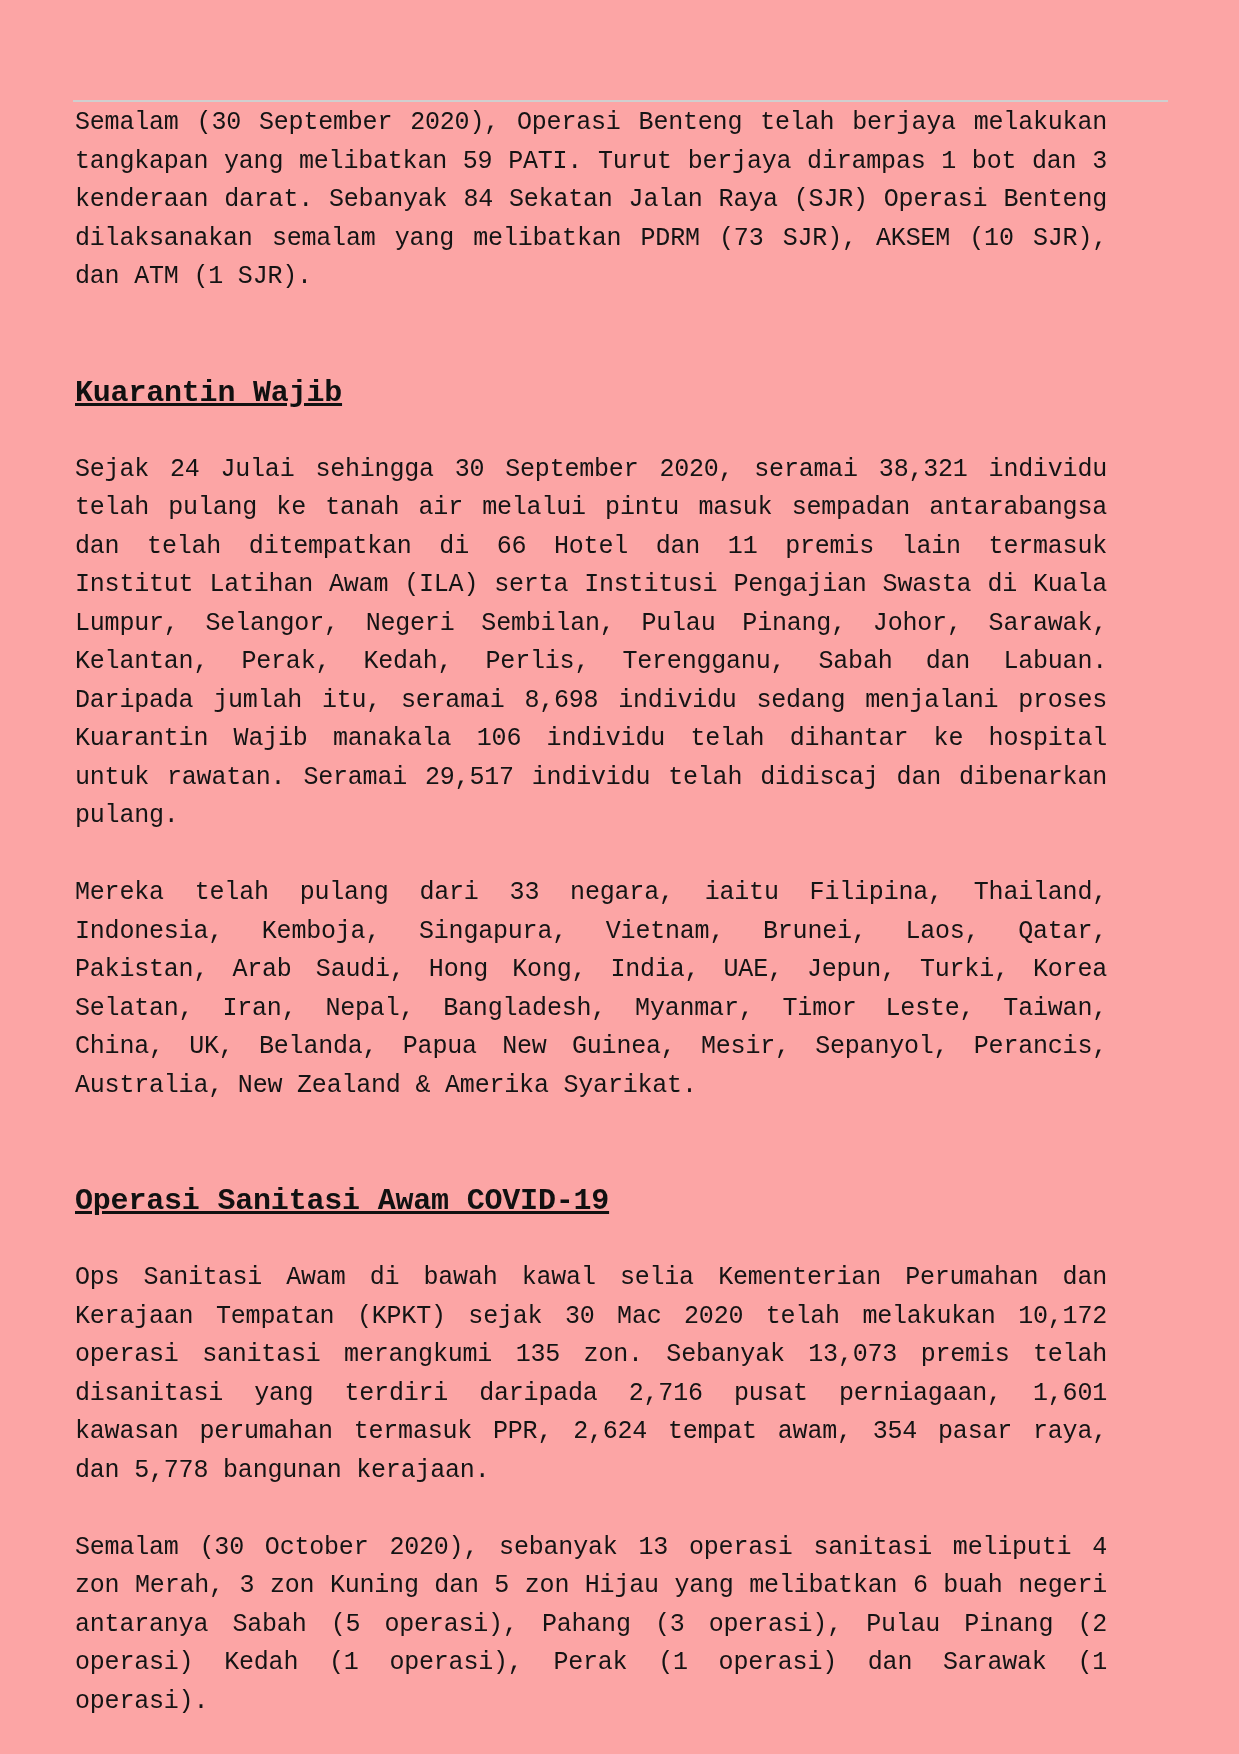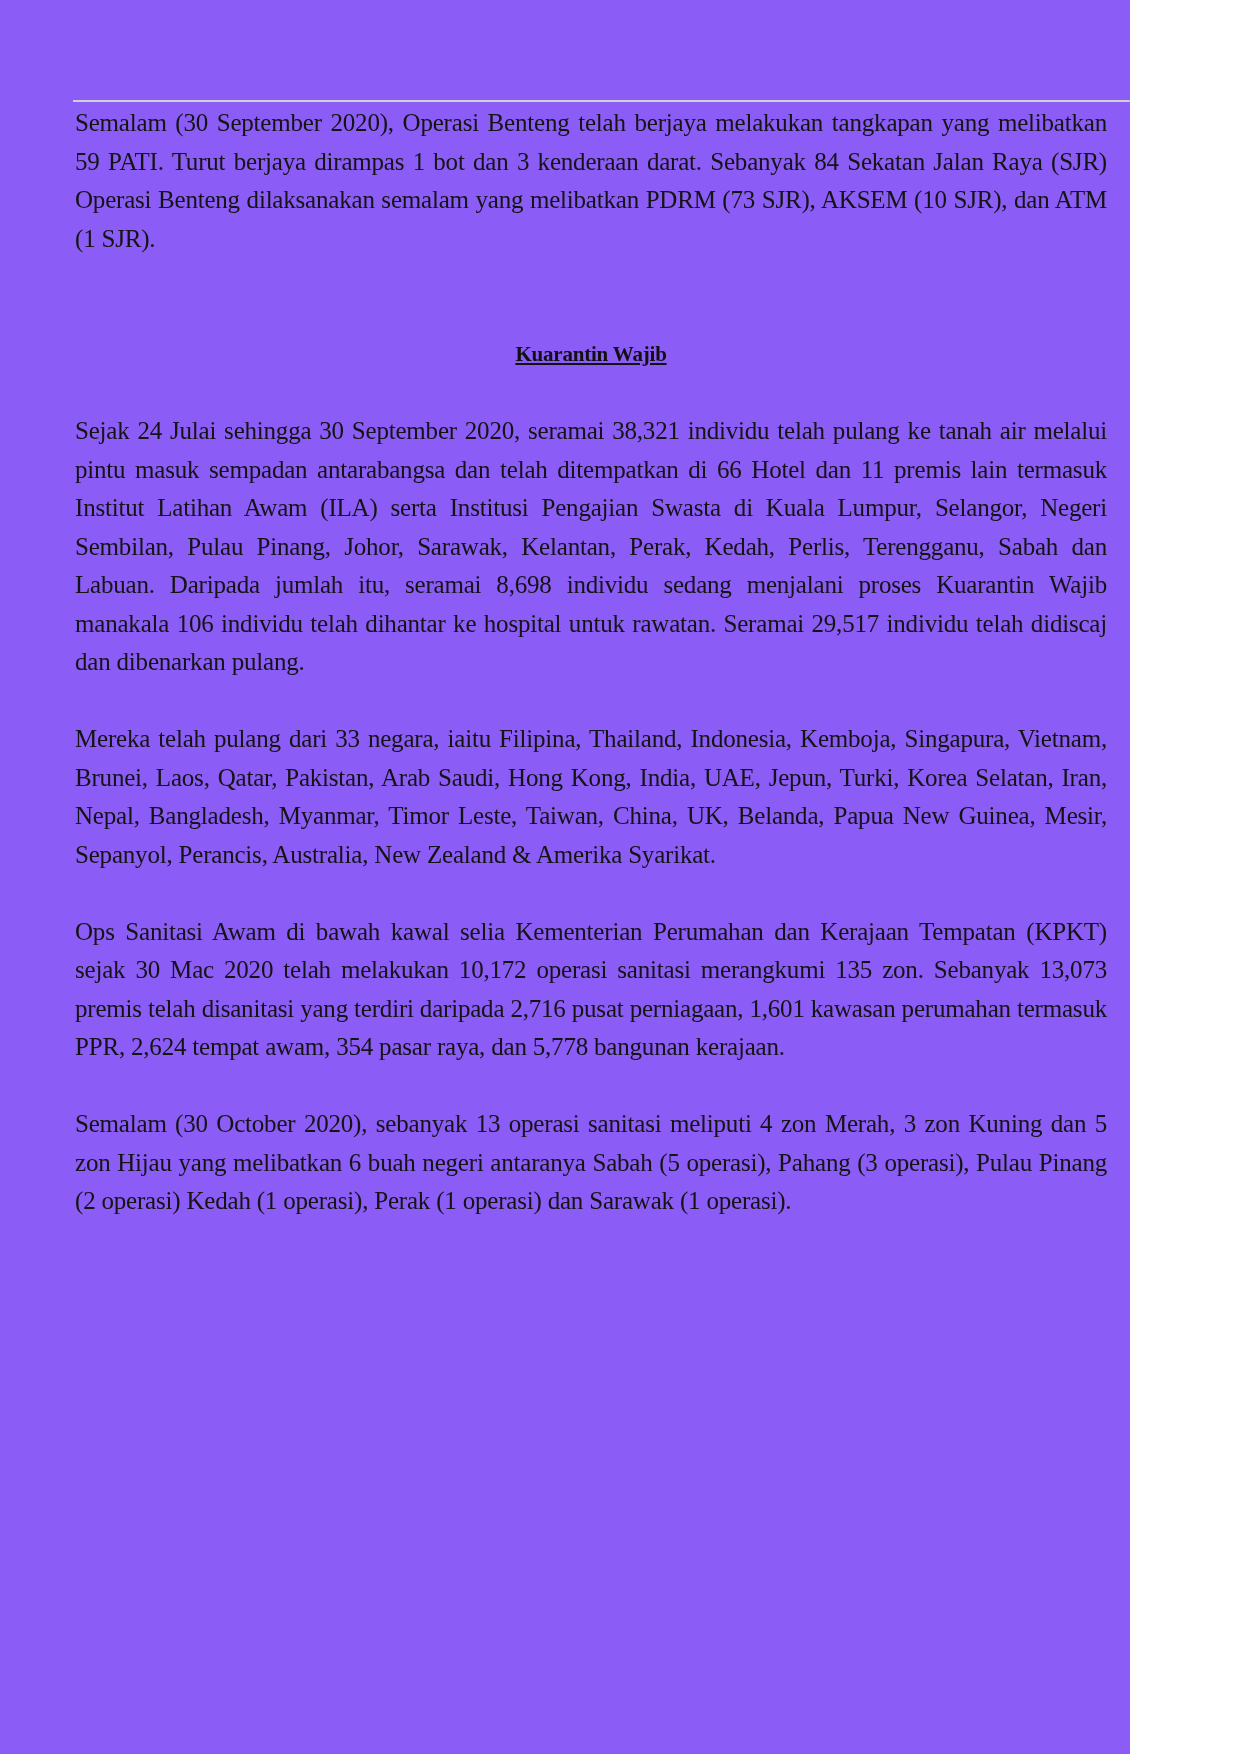--- a/index.html
+++ b/index.html
@@ -1,23 +1,23 @@
 <!DOCTYPE html>
 <html><head>
   <meta charset="utf-8">
   <style>
     * { margin: 0; padding: 0; box-sizing: border-box; }
     html, body { background: #ffffff; }
     .page {
       position: relative;
-      width: 1130px;
+      width: 1239px;
       height: 1754px;
-      background: #8b5cf6;
+      background: #fca5a5;
       overflow: hidden;
-      font-family: Liberation Serif, serif;
+      font-family: Liberation Mono, monospace;
     }
     .header-rule {
       position: absolute;
       top: 100px;
       left: 73px;
       width: 1095px;
       height: 2px;
       background: #cfcfcf;
     }
     .content {
@@ -28,34 +28,35 @@
       font-size: 25px;
       letter-spacing: -0.2px;
       line-height: 38.5px;
       color: #141414;
     }
     .para {
       text-align: justify;
       margin: 0 0 38.5px 0;
     }
     .heading {
-      font-size: 21px;
+      font-size: 30px;
       font-weight: 700;
       text-decoration: underline;
-      text-align: center;
+      text-align: left;
       margin: 77px 0 38.5px 0;
       color: #111111;
     }
   </style>
 </head>
 <body>
 
 <div class="page">
   <div class="header-rule"></div>
   <div class="content">
     <p class="para">Semalam (30 September 2020), Operasi Benteng telah berjaya melakukan tangkapan yang melibatkan 59 PATI. Turut berjaya dirampas 1 bot dan 3 kenderaan darat. Sebanyak 84 Sekatan Jalan Raya (SJR) Operasi Benteng dilaksanakan semalam yang melibatkan PDRM (73 SJR), AKSEM (10 SJR), dan ATM (1 SJR).</p>
     <h2 class="heading">Kuarantin Wajib</h2>
     <p class="para">Sejak 24 Julai sehingga 30 September 2020, seramai 38,321 individu telah pulang ke tanah air melalui pintu masuk sempadan antarabangsa dan telah ditempatkan di 66 Hotel dan 11 premis lain termasuk Institut Latihan Awam (ILA) serta Institusi Pengajian Swasta di Kuala Lumpur, Selangor, Negeri Sembilan, Pulau Pinang, Johor, Sarawak, Kelantan, Perak, Kedah, Perlis, Terengganu, Sabah dan Labuan. Daripada jumlah itu, seramai 8,698 individu sedang menjalani proses Kuarantin Wajib manakala 106 individu telah dihantar ke hospital untuk rawatan. Seramai 29,517 individu telah didiscaj dan dibenarkan pulang.</p>
     <p class="para">Mereka telah pulang dari 33 negara, iaitu Filipina, Thailand, Indonesia, Kemboja, Singapura, Vietnam, Brunei, Laos, Qatar, Pakistan, Arab Saudi, Hong Kong, India, UAE, Jepun, Turki, Korea Selatan, Iran, Nepal, Bangladesh, Myanmar, Timor Leste, Taiwan, China, UK, Belanda, Papua New Guinea, Mesir, Sepanyol, Perancis, Australia, New Zealand &amp; Amerika Syarikat.</p>
+    <h2 class="heading">Operasi Sanitasi Awam COVID-19</h2>
     <p class="para">Ops Sanitasi Awam di bawah kawal selia Kementerian Perumahan dan Kerajaan Tempatan (KPKT) sejak 30 Mac 2020 telah melakukan 10,172 operasi sanitasi merangkumi 135 zon. Sebanyak 13,073 premis telah disanitasi yang terdiri daripada 2,716 pusat perniagaan, 1,601 kawasan perumahan termasuk PPR, 2,624 tempat awam, 354 pasar raya, dan 5,778 bangunan kerajaan.</p>
     <p class="para">Semalam (30 October 2020), sebanyak 13 operasi sanitasi meliputi 4 zon Merah, 3 zon Kuning dan 5 zon Hijau yang melibatkan 6 buah negeri antaranya Sabah (5 operasi), Pahang (3 operasi), Pulau Pinang (2 operasi) Kedah (1 operasi), Perak (1 operasi) dan Sarawak (1 operasi).</p>
   </div>
 </div>
 
 </body></html>

